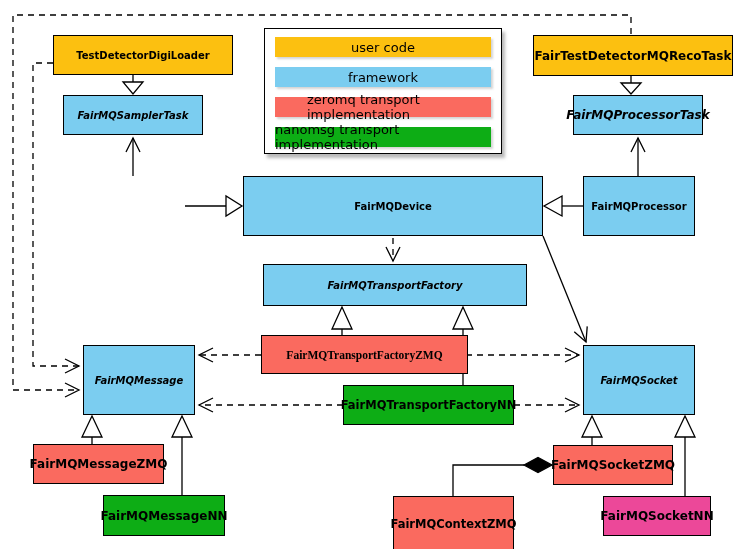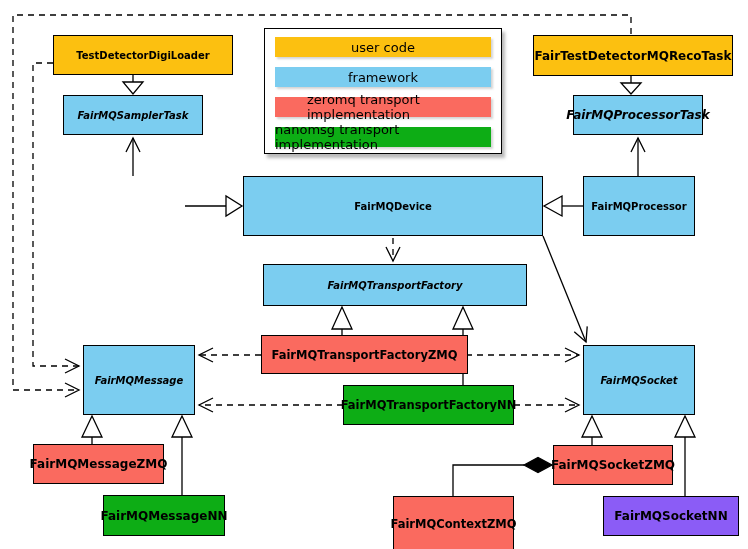--- a/index.html
+++ b/index.html
@@ -145,29 +145,29 @@
     </g>
   </svg>
 
   <div class="node" style="left: 53px; top: 35px; width: 180px; height: 40px; background: rgb(252, 192, 16);">TestDetectorDigiLoader</div>
   <div class="node f12" style="left: 533px; top: 35px; width: 200px; height: 41px; background: rgb(252, 192, 16);">FairTestDetectorMQRecoTask</div>
   <div class="node abstract" style="left: 63px; top: 95px; width: 140px; height: 40px; background: rgb(123, 205, 240);">FairMQSamplerTask</div>
   <div class="node abstract f12" style="left: 573px; top: 95px; width: 130px; height: 40px; background: rgb(123, 205, 240);">FairMQProcessorTask</div>
   <div class="node" style="left: 243px; top: 176px; width: 300px; height: 60px; background: rgb(123, 205, 240);">FairMQDevice</div>
   <div class="node" style="left: 583px; top: 176px; width: 112px; height: 60px; background: rgb(123, 205, 240);">FairMQProcessor</div>
   <div class="node abstract" style="left: 263px; top: 264px; width: 264px; height: 42px; background: rgb(123, 205, 240);">FairMQTransportFactory</div>
-  <div class="node f115" style="left: 261px; top: 335px; width: 207px; height: 39px; background: rgb(250, 106, 95);">FairMQTransportFactoryZMQ</div>
+  <div class="node f115" style="left: 261px; top: 335px; width: 207px; height: 39px; background: rgb(250, 106, 95); font-family: Liberation Serif, serif;">FairMQTransportFactoryZMQ</div>
   <div class="node f115" style="left: 343px; top: 385px; width: 171px; height: 40px; background: rgb(13, 173, 21);">FairMQTransportFactoryNN</div>
   <div class="node abstract" style="left: 83px; top: 345px; width: 112px; height: 70px; background: rgb(123, 205, 240);">FairMQMessage</div>
   <div class="node abstract" style="left: 583px; top: 345px; width: 112px; height: 70px; background: rgb(123, 205, 240);">FairMQSocket</div>
   <div class="node f12" style="left: 33px; top: 444px; width: 131px; height: 40px; background: rgb(250, 106, 95);">FairMQMessageZMQ</div>
   <div class="node f12" style="left: 103px; top: 495px; width: 122px; height: 41px; background: rgb(13, 173, 21);">FairMQMessageNN</div>
   <div class="node f115" style="left: 393px; top: 496px; width: 121px; height: 55px; background: rgb(250, 106, 95);">FairMQContextZMQ</div>
   <div class="node f12" style="left: 553px; top: 445px; width: 120px; height: 40px; background: rgb(250, 106, 95);">FairMQSocketZMQ</div>
-  <div class="node f12" style="left: 603px; top: 496px; width: 136px; height: 40px; background: #8b5cf6;">FairMQSocketNN</div>
+  <div class="node f12" style="left: 603px; top: 496px; width: 108px; height: 40px; background: #ec4899;">FairMQSocketNN</div>
 
   <div id="legend">
     <div class="legend-bar" style="background: rgb(252, 192, 16);">user code</div>
     <div class="legend-bar" style="background: rgb(123, 205, 240);">framework</div>
     <div class="legend-bar" style="background: rgb(250, 106, 95); padding-left: 32px;">zeromq transport implementation</div>
     <div class="legend-bar" style="background: rgb(13, 173, 21);">nanomsg transport implementation</div>
   </div>
 
 </div>
 

